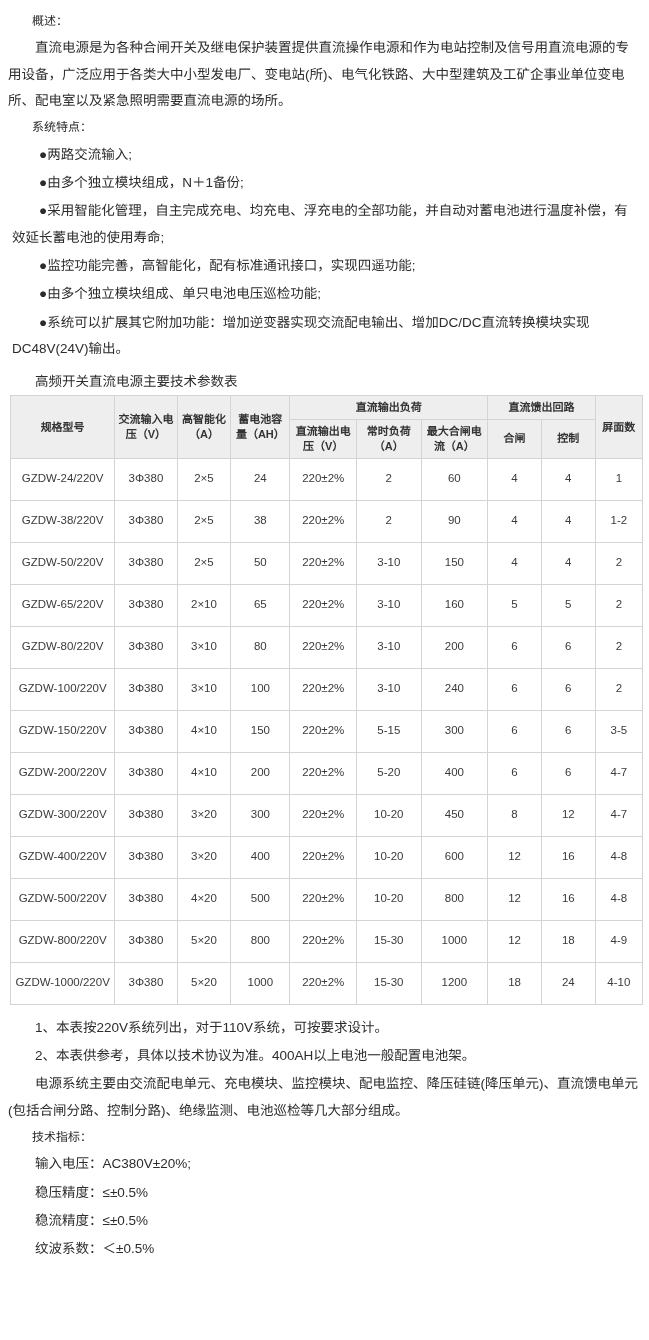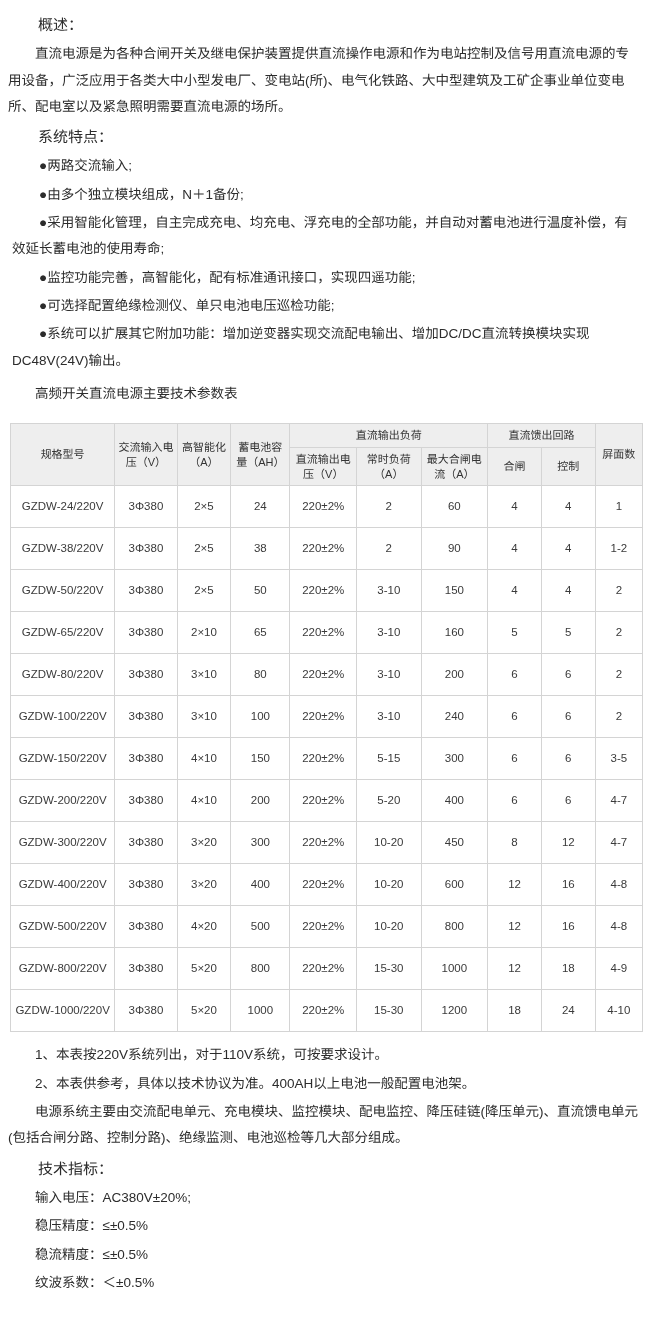--- a/index.html
+++ b/index.html
@@ -22,33 +22,33 @@
   .para {
     margin: 0 0 2px 0;
     text-indent: 2em;
     font-size: 13.5px;
     line-height: 1.95;
     color: #2c2c2c;
   }
   .heading {
     margin: 0 0 2px 0;
     text-indent: 2em;
-    font-size: 15px;
+    font-size: 12px;
     line-height: 1.95;
     color: #2c2c2c;
   }
   .bullet {
     margin: 0 0 2px 4px;
     text-indent: 2em;
     font-size: 13.5px;
     line-height: 1.95;
     color: #2c2c2c;
   }
   .spec-title {
-    margin: 8px 0 16px 0;
+    margin: 8px 0 0 0;
     text-indent: 2em;
     font-size: 13.5px;
     color: #2c2c2c;
   }
   table.spec {
     border-collapse: collapse;
     width: 633px;
     margin: 0 0 10px 2px;
     table-layout: fixed;
     font-size: 11px;
@@ -56,21 +56,21 @@
   table.spec th, table.spec td {
     border: 1px solid #d4d4d4;
     text-align: center;
     vertical-align: middle;
     padding: 4px 2px;
     color: #3a3a3a;
     line-height: 1.35;
   }
   table.spec thead th {
     background: #eeeeee;
-    font-weight: normal;
+    font-weight: bold;
     font-size: 11px;
     color: #333333;
   }
   table.spec tbody td {
     height: 33px;
     font-size: 11.5px;
   }
   table.spec tbody tr td:first-child {
     font-size: 11.5px;
   }
@@ -85,21 +85,21 @@
 
   <p class="heading">概述：</p>
   <p class="para">直流电源是为各种合闸开关及继电保护装置提供直流操作电源和作为电站控制及信号用直流电源的专用设备，广泛应用于各类大中小型发电厂、变电站(所)、电气化铁路、大中型建筑及工矿企事业单位变电所、配电室以及紧急照明需要直流电源的场所。</p>
 
   <p class="heading">系统特点：</p>
   <div>
     <p class="bullet">●两路交流输入;</p>
     <p class="bullet">●由多个独立模块组成，N＋1备份;</p>
     <p class="bullet">●采用智能化管理，自主完成充电、均充电、浮充电的全部功能，并自动对蓄电池进行温度补偿，有效延长蓄电池的使用寿命;</p>
     <p class="bullet">●监控功能完善，高智能化，配有标准通讯接口，实现四遥功能;</p>
-    <p class="bullet">●可选择配置绝缘检测仪、单只电池电压巡检功能;</p>
+    <p class="bullet">●由多个独立模块组成、单只电池电压巡检功能;</p>
     <p class="bullet">●系统可以扩展其它附加功能：增加逆变器实现交流配电输出、增加DC/DC直流转换模块实现DC48V(24V)输出。</p>
   </div>
 
   <p class="spec-title">高频开关直流电源主要技术参数表</p>
 
   <table class="spec">
     <colgroup>
       <col style="width:97px">
       <col style="width:58px">
       <col style="width:50px">

